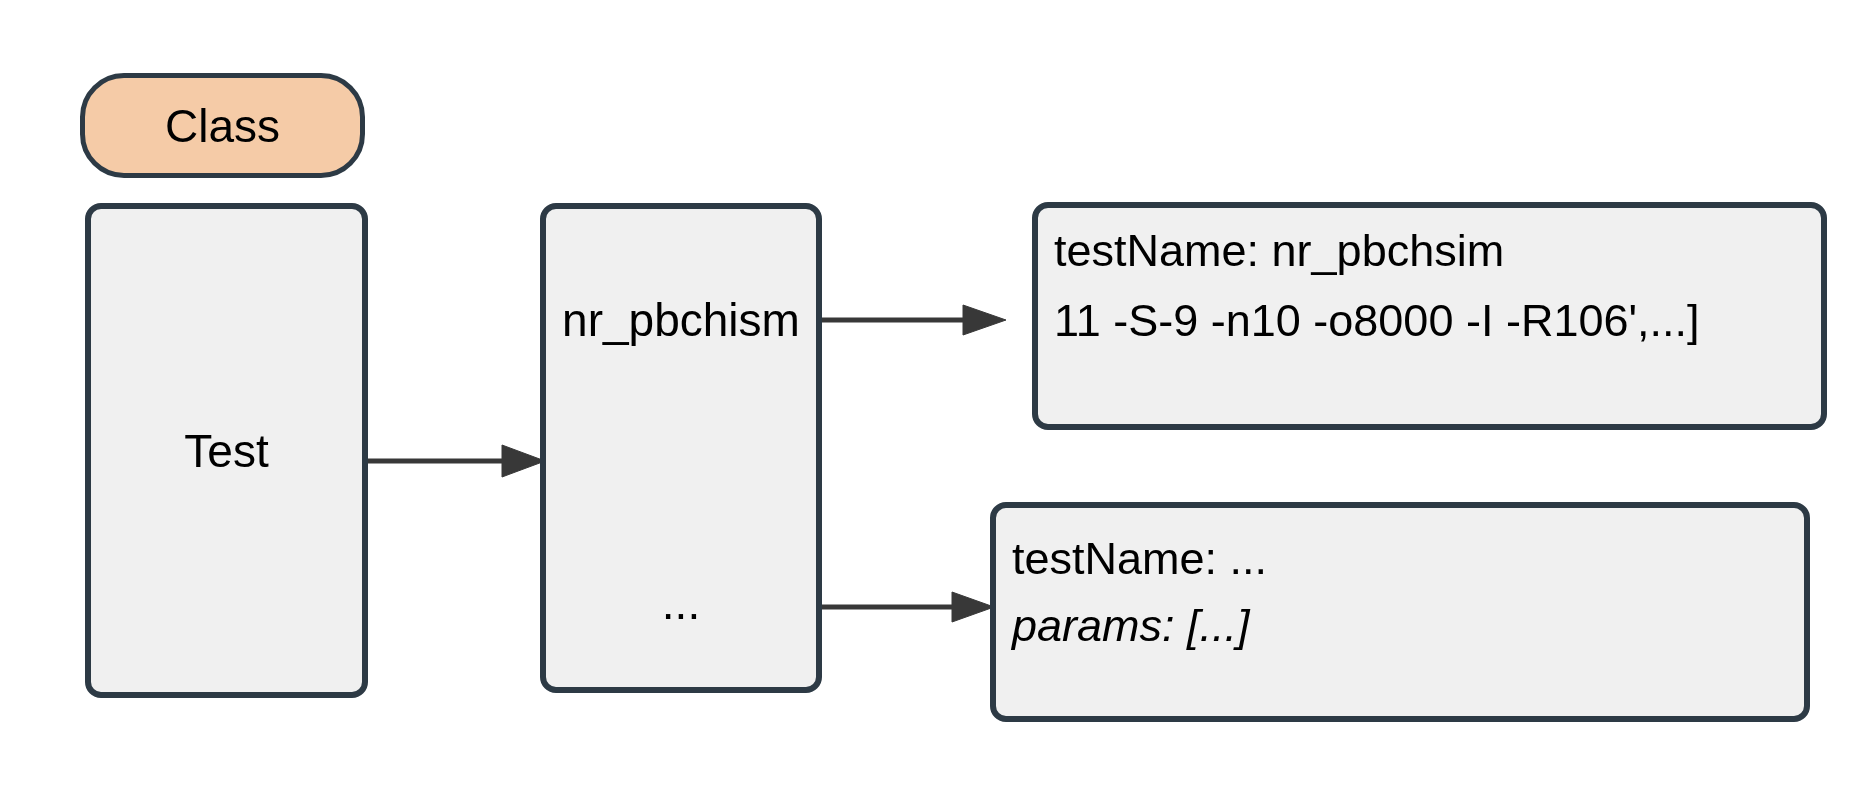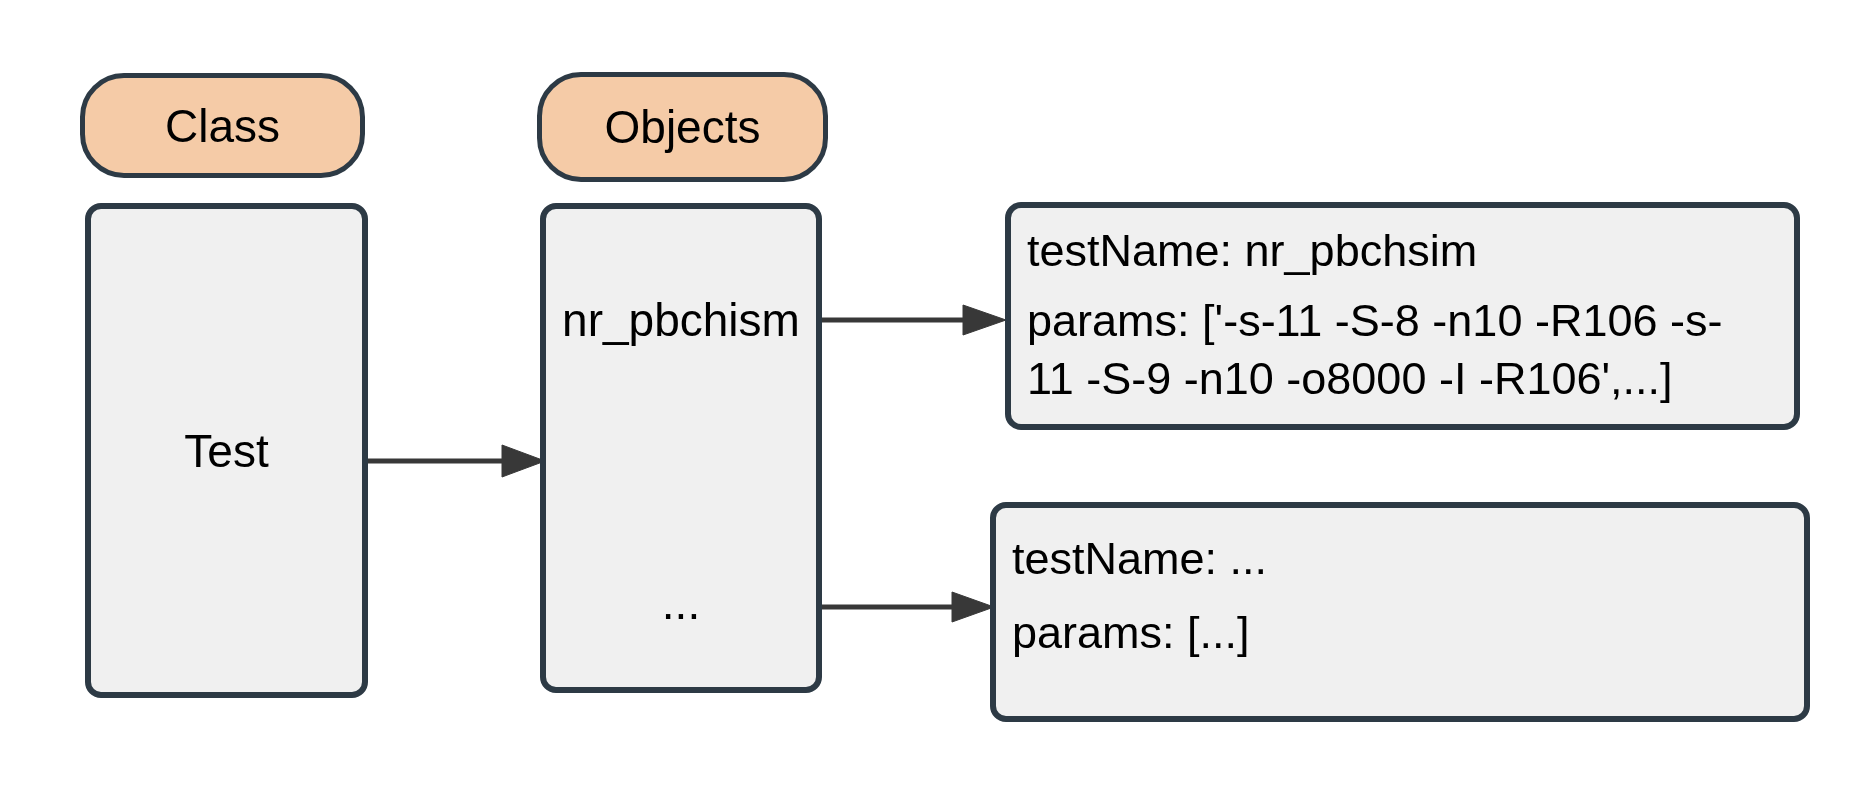--- a/index.html
+++ b/index.html
@@ -52,25 +52,25 @@
   }
   .obj-instance{top:82px;}
   .obj-more{top:365px;}
   .detail{
     position:absolute;
     background:var(--node-fill);
     border:6px solid var(--border);
     border-radius:16px;
     font-size:45px;
   }
-  .detail-1{left:1005px;top:202px;width:795px;height:228px;padding:14px 0 0 16px;}
+  .detail-1{left:1032px;top:202px;width:795px;height:228px;padding:14px 0 0 16px;}
   .detail-2{left:990px;top:502px;width:820px;height:220px;padding:22px 13px 0 16px;}
   .detail-line{line-height:58px;white-space:nowrap;}
   .detail-1 .params{margin-top:12px;}
-  .detail-2 .params{margin-top:16px;}
+  .detail-2 .params{margin-top:9px;font-style:italic;}
 </style>
 </head>
 <body>
 
 <div class="canvas">
 
   <svg class="arrows" width="1864" height="795" viewBox="0 0 1864 795" xmlns="http://www.w3.org/2000/svg">
     <g stroke="#383838" fill="#383838">
       <line x1="368" y1="461" x2="506" y2="461" stroke-width="5"></line>
       <polygon points="502,445 545,461 502,477" stroke-width="1"></polygon>
@@ -82,37 +82,33 @@
     <g stroke="#383838" fill="#383838">
       <line x1="822" y1="607" x2="956" y2="607" stroke-width="5"></line>
       <polygon points="952,592 994,607 952,622" stroke-width="1"></polygon>
     </g>
   </svg>
 
   <div class="pill pill-class">
     <span>Class</span>
   </div>
 
-  <div class="pill pill-objects">
-    <span>Objects</span>
-  </div>
 
   <div class="node node-objects">
     <span class="obj-label obj-instance">nr_pbchism</span>
     <span class="obj-label obj-more">...</span>
   </div>
 
   <div class="node node-test">
     <span>Test</span>
   </div>
 
   <div class="detail detail-1">
     <div class="detail-line">testName: nr_pbchsim</div>
     <div class="params">
-      <div class="detail-line">params: ['-s-11 -S-8 -n10 -R106 -s-</div>
       <div class="detail-line">11 -S-9 -n10 -o8000 -I -R106',...]</div>
     </div>
   </div>
 
   <div class="detail detail-2">
     <div class="detail-line">testName: ...</div>
     <div class="params">
       <div class="detail-line">params: [...]</div>
     </div>
   </div>

